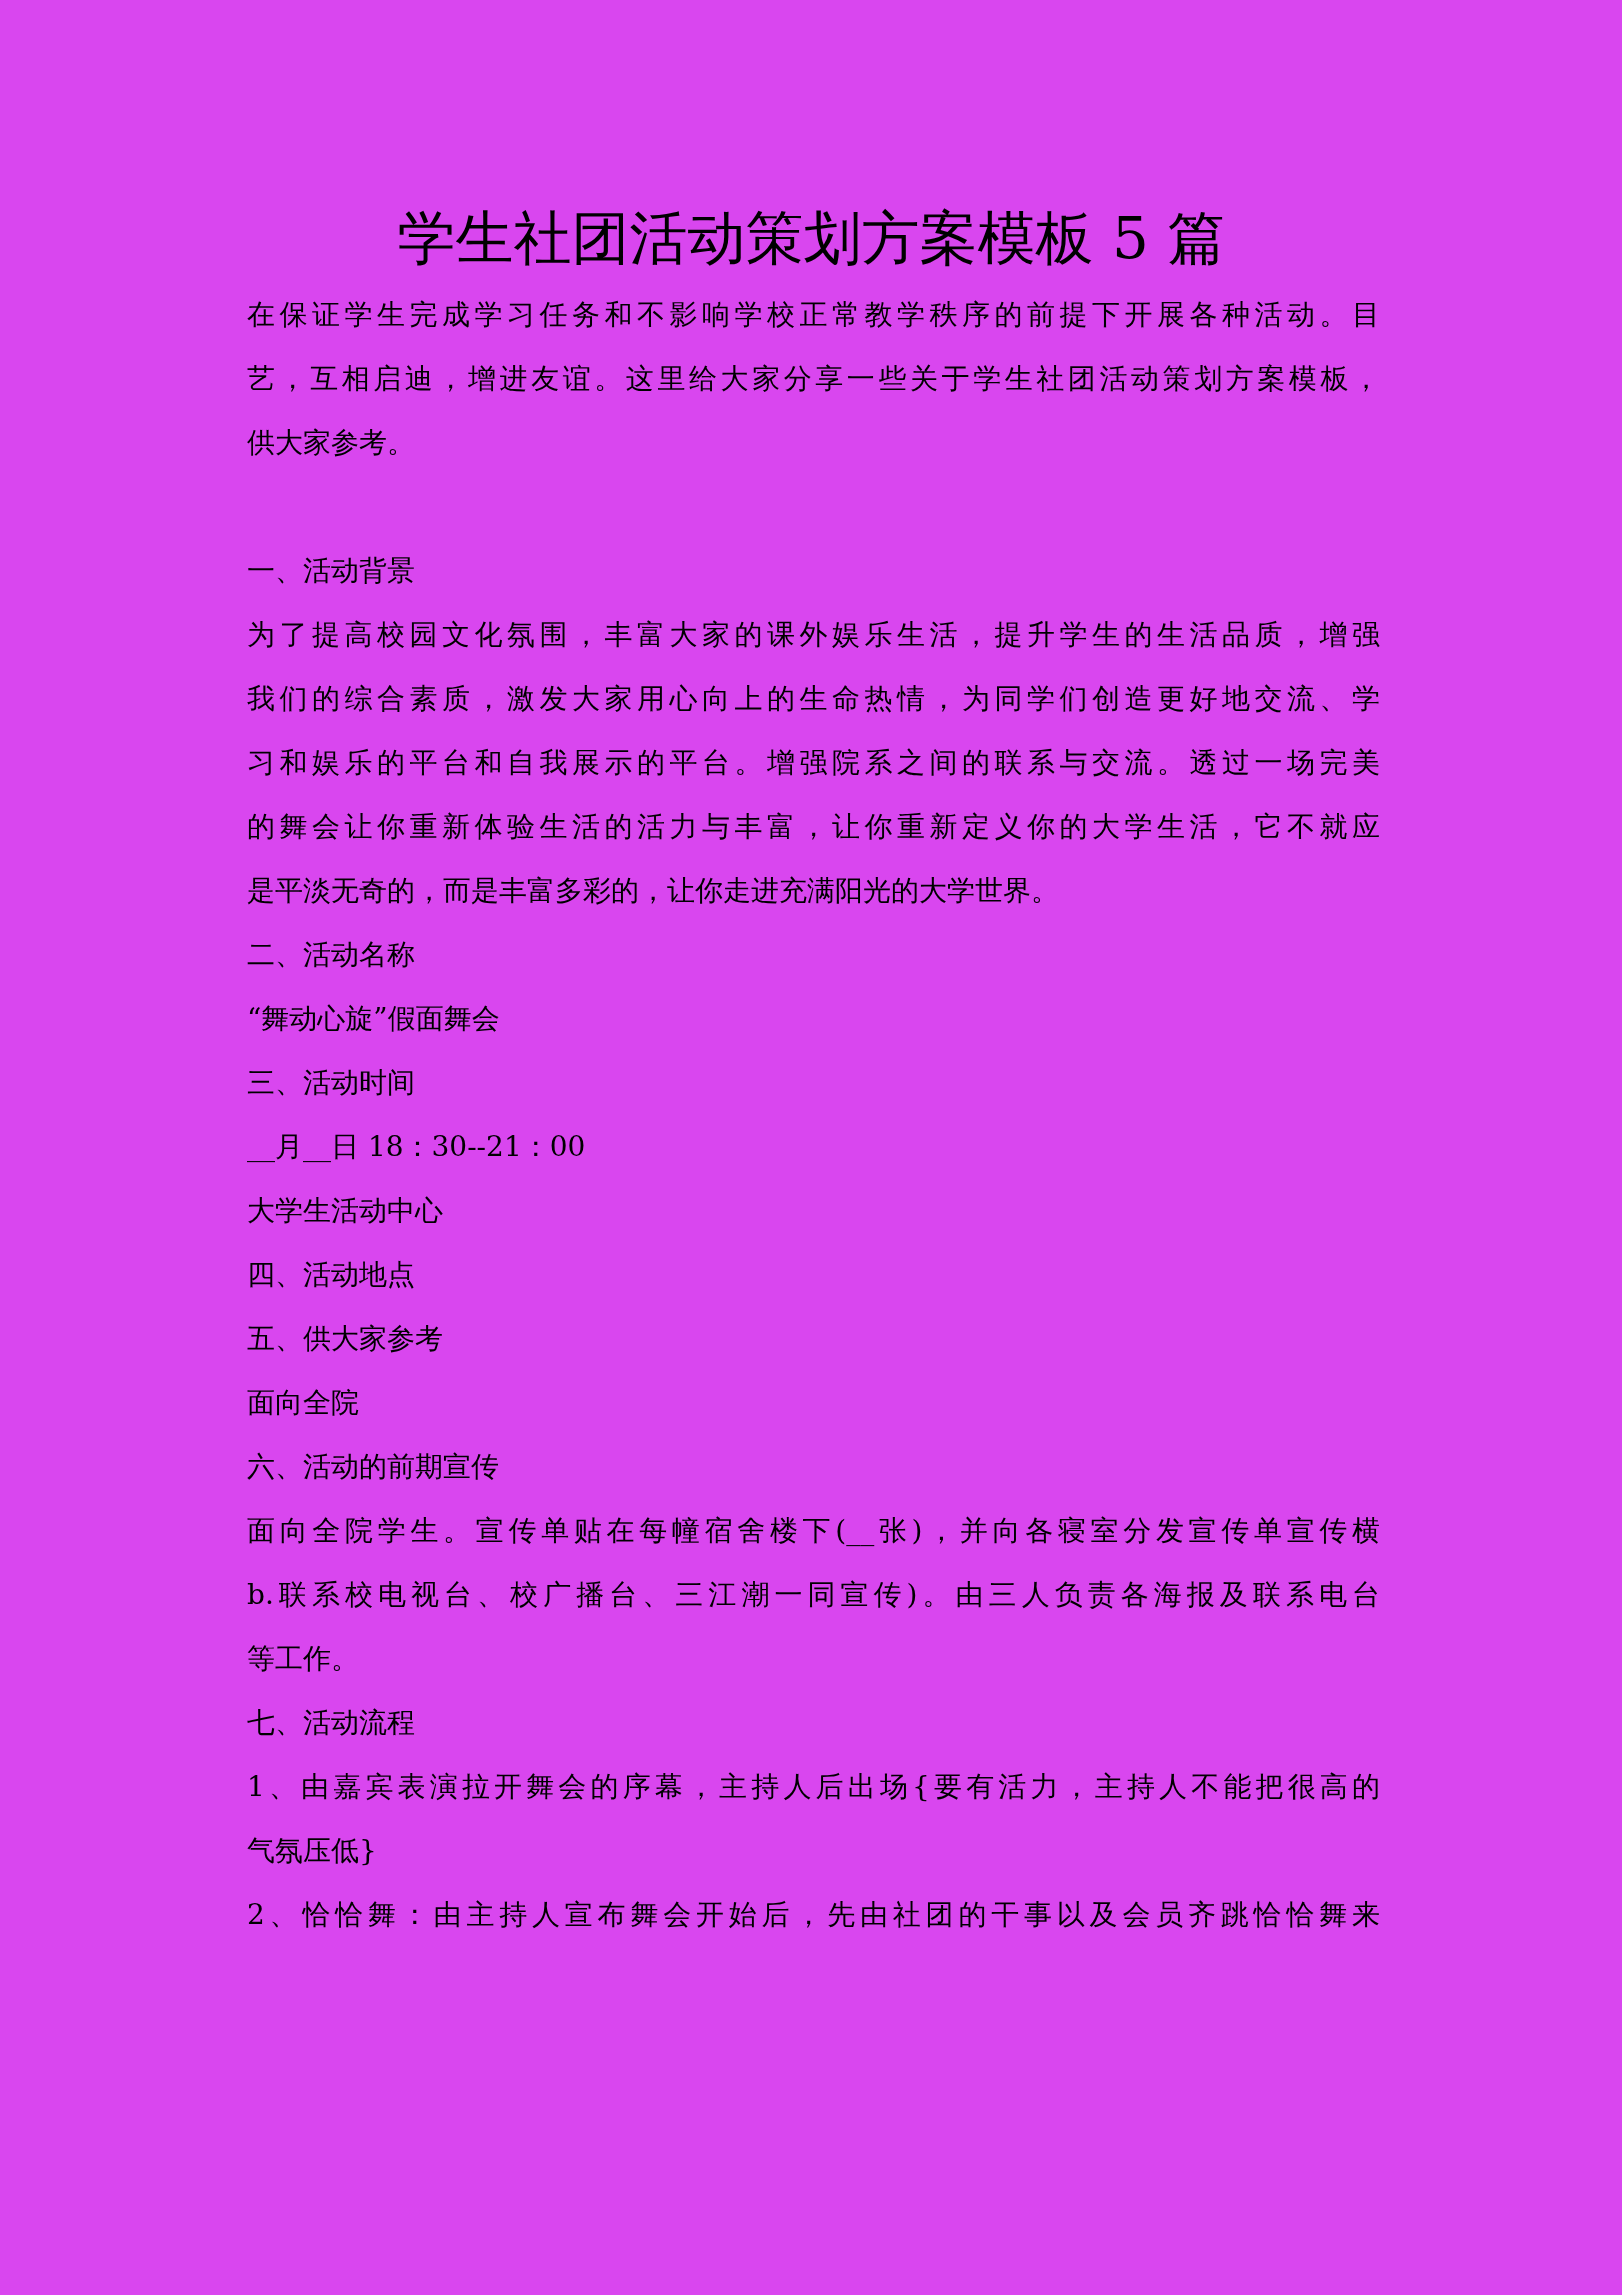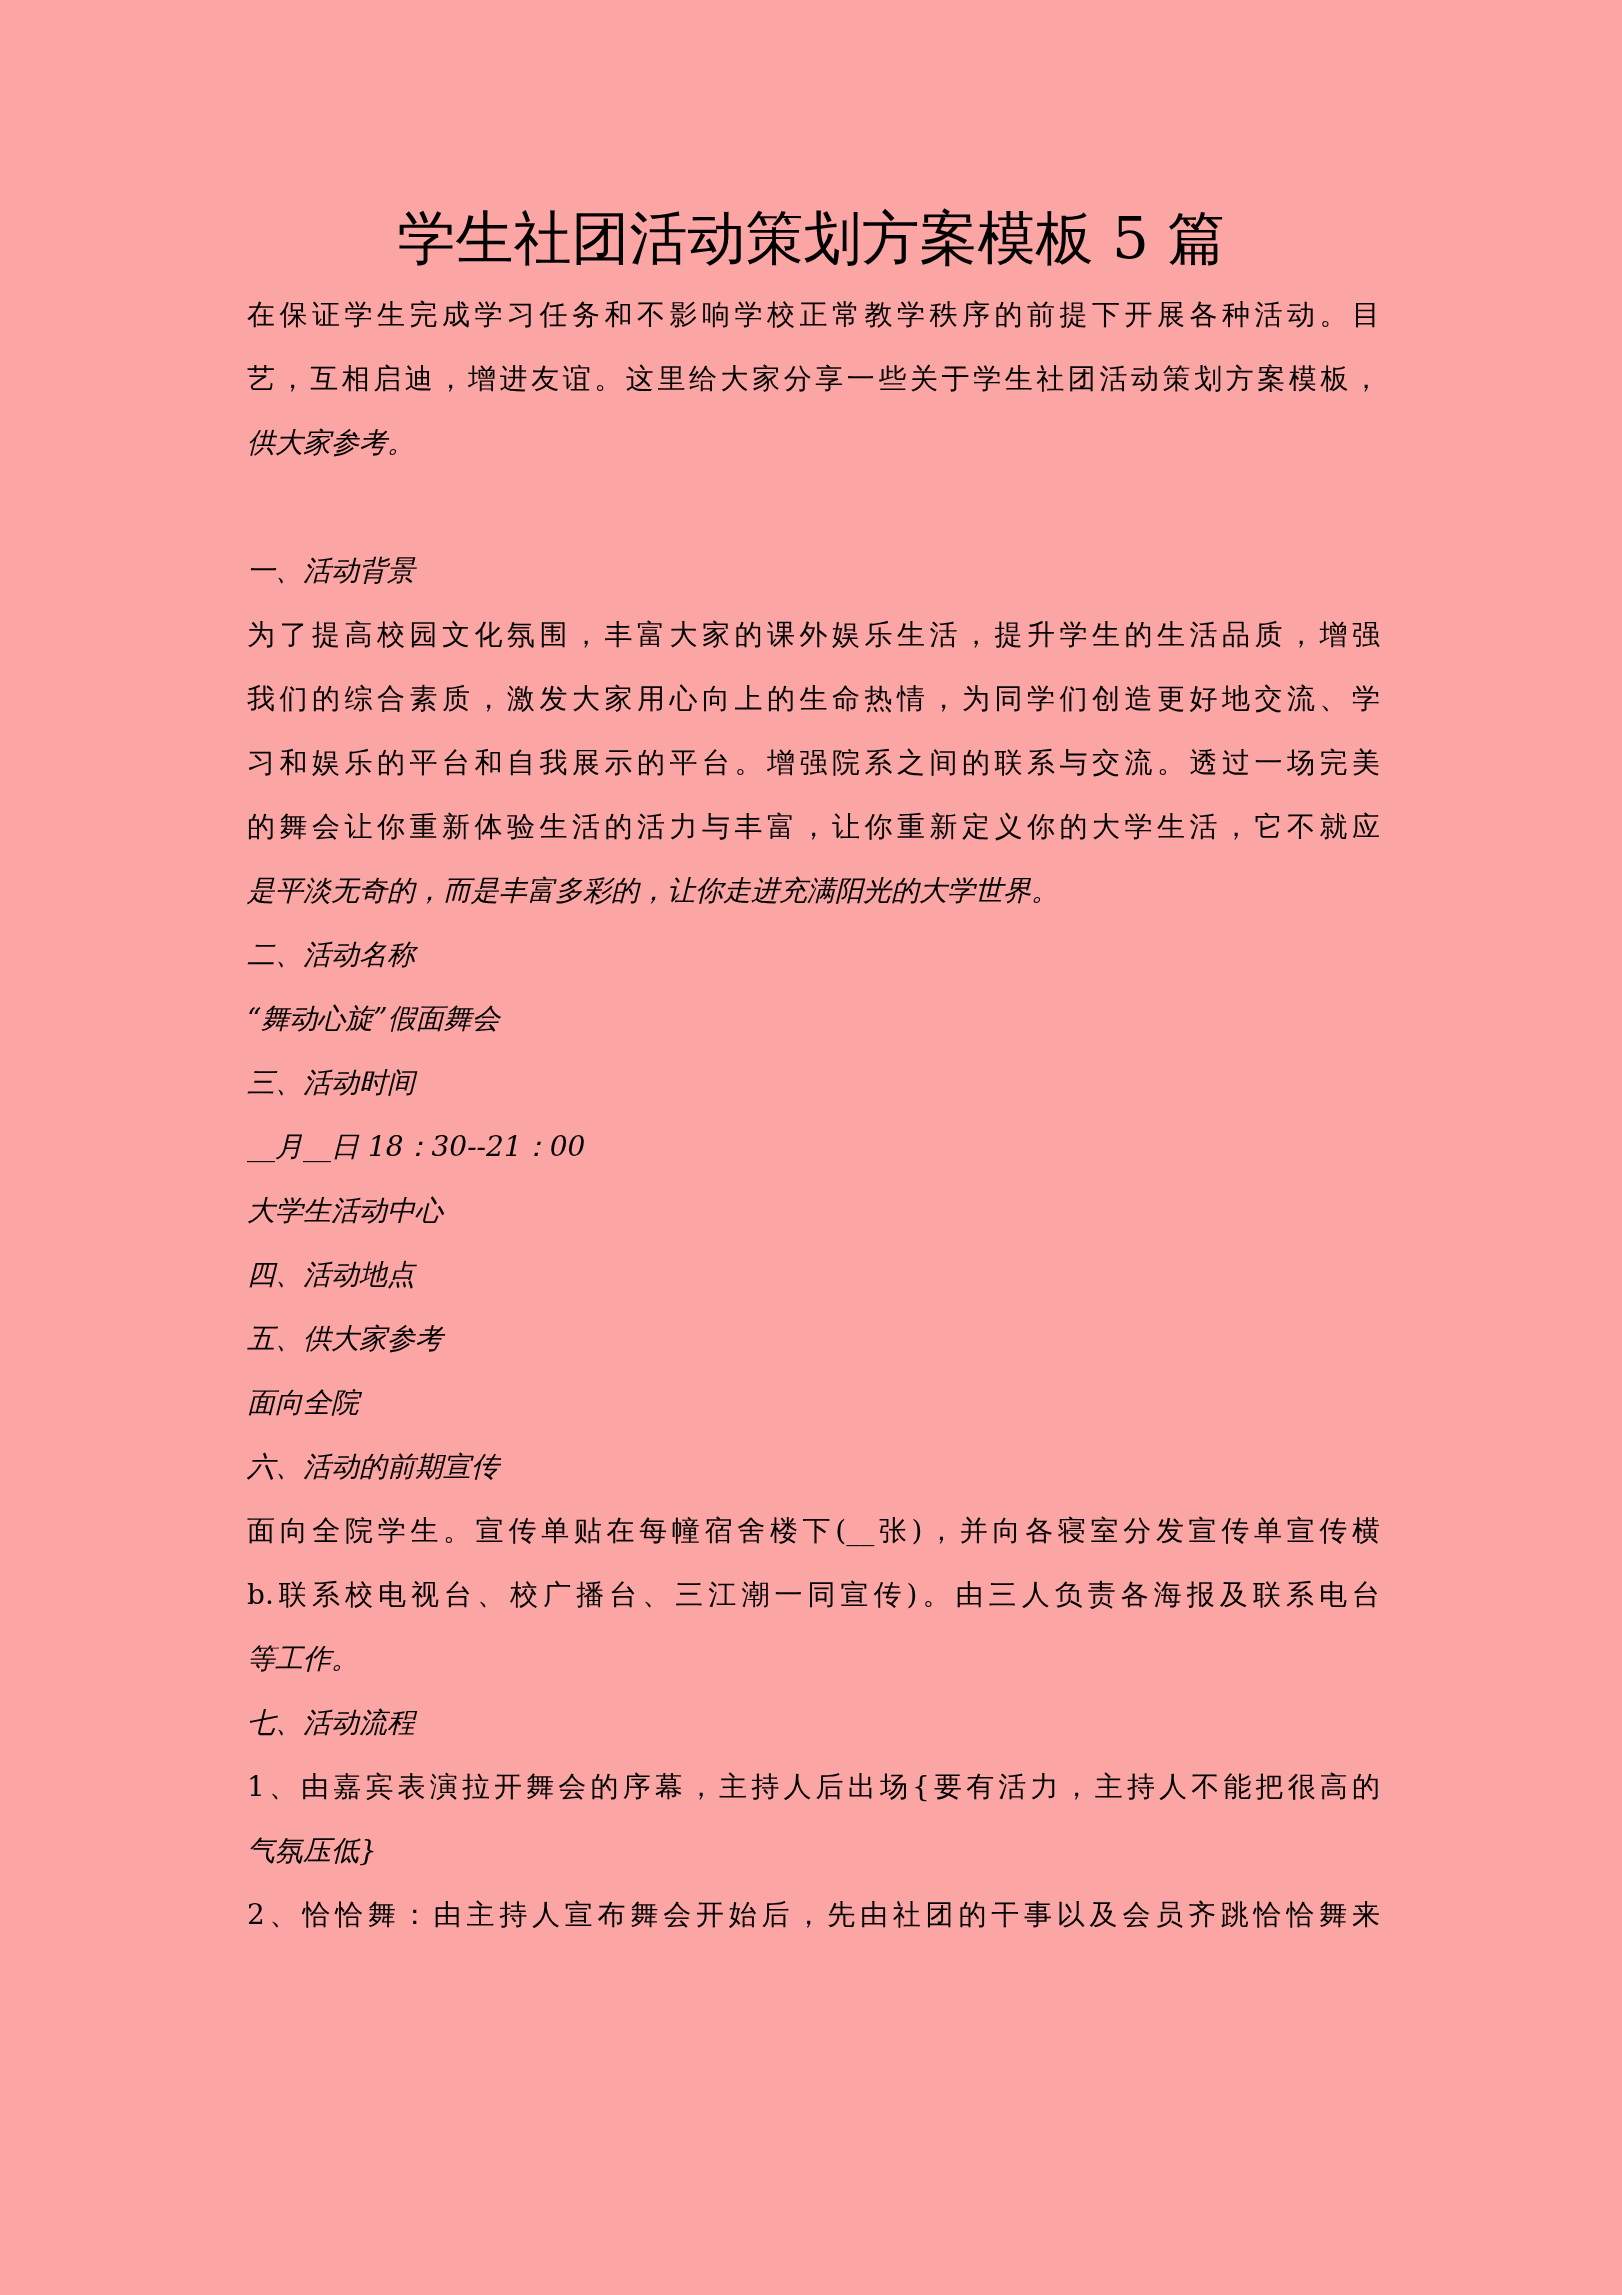--- a/index.html
+++ b/index.html
@@ -1,29 +1,29 @@
 <!DOCTYPE html>
 <html style="font-size:10.5px"><head>
 <meta charset="utf-8">
 <style>
   html, body { margin: 0; padding: 0; background: #ffffff; }
   body { width: 1623px; height: 2295px; position: relative; overflow: hidden; }
-  .page { position: absolute; left: 0; top: 0; width: 1623px; height: 2295px; background: #fca5a5; }
+  .page { position: absolute; left: 0; top: 0; width: 1623px; height: 2295px; background: #d946ef; }
   .title {
     position: absolute; left: 0; top: 196px; width: 1623px; text-align: center;
     font-family: "DejaVu Serif", "Liberation Serif", serif;
     font-size: 58px; line-height: 85px; color: #000; letter-spacing: 0px; white-space: nowrap;
   }
   .body {
     position: absolute; left: 247px; top: 283px; width: 1133px;
     font-family: "DejaVu Serif", "Liberation Serif", serif;
     font-size: 28px; line-height: 64px; color: #000;
   }
   .line { display: block; white-space: nowrap; height: 64px; text-align: justify; text-align-last: justify; }
-  .line.last { text-align: left; text-align-last: left; font-style: italic; }
+  .line.last { text-align: left; text-align-last: left; }
   .blank { display: block; height: 64px; }
 </style>
 </head>
 <body>
 
 <div class="page">
   <div class="title">学生社团活动策划方案模板 5 篇</div>
 
   <div class="body">
     <span class="line">在保证学生完成学习任务和不影响学校正常教学秩序的前提下开展各种活动。目</span>

